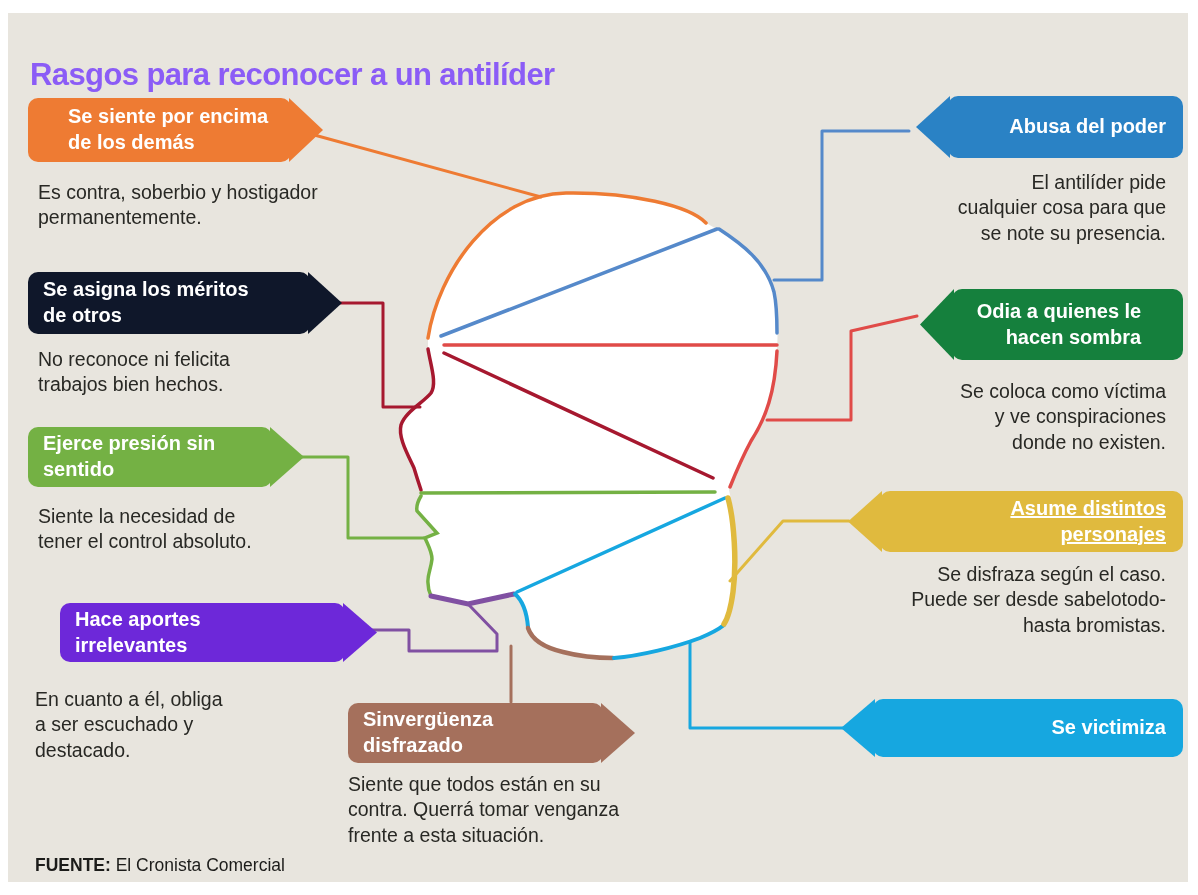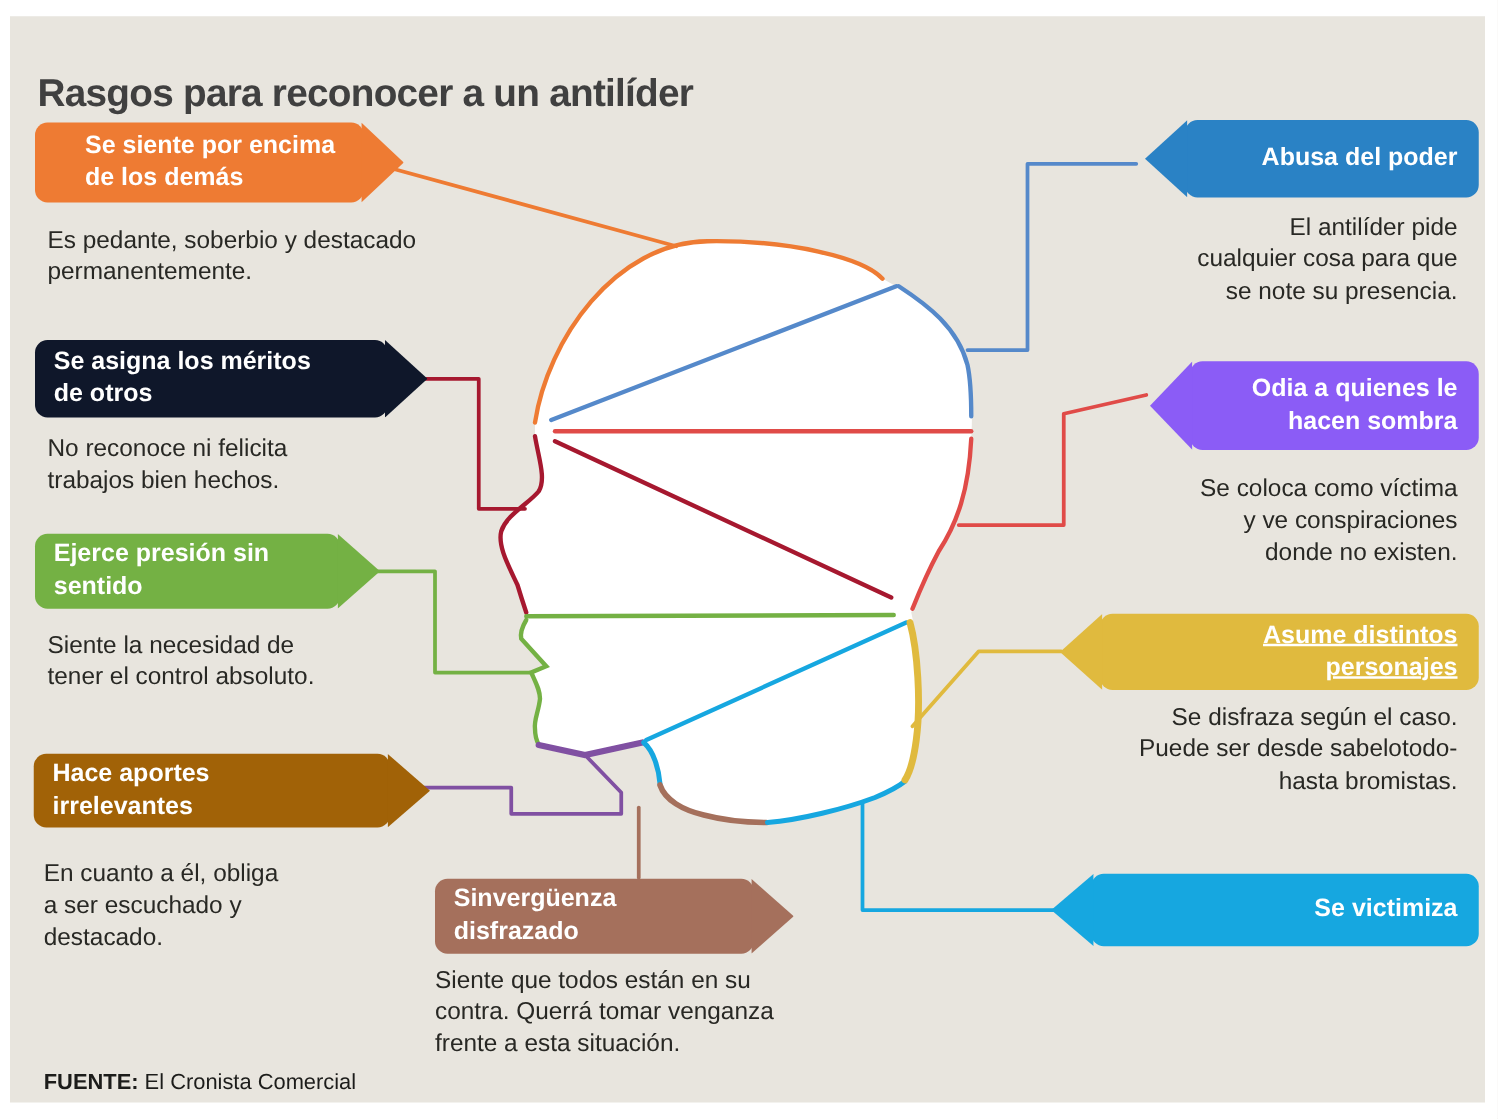--- a/index.html
+++ b/index.html
@@ -3,21 +3,21 @@
 <meta charset="utf-8">
 <style>
   html,body{margin:0;padding:0;background:#ffffff;}
   #canvas{
     position:relative;width:1198px;height:895px;overflow:hidden;
     font-family:"Liberation Sans",sans-serif;background:#ffffff;
   }
   #panel{position:absolute;left:8px;top:13px;width:1180px;height:869px;}
   #title{
     position:absolute;left:30px;top:36px;font-size:31px;font-weight:700;
-    letter-spacing:-0.6px;color:#404040;
+    letter-spacing:-0.6px;color:#8b5cf6;
   }
   #diagram-svg{position:absolute;left:0;top:0;width:1198px;height:895px;}
   .ribbon{
     position:absolute;border-radius:10px;display:flex;align-items:center;
     color:#ffffff;font-weight:700;font-size:20px;line-height:1.28;
     white-space:pre-line;z-index:3;
   }
   .ribbon.point-right{justify-content:flex-start;padding-left:15px;text-align:left;}
   .ribbon.point-left{justify-content:flex-end;padding-right:17px;text-align:right;}
   .ribbon::after{
@@ -105,32 +105,32 @@
       <path stroke-width="5.5" d="M 728,498 C 734,520 737,562 733,592 C 731,607 728,618 724,624" stroke="#e0ba3e"></path>
     </g>
   </svg>
 
   <div class="ribbon point-right" id="ribbon-0" style="background-color: rgb(238, 123, 51);"><span>Se siente por encima
 de los demás</span></div>
   <div class="ribbon point-right" id="ribbon-1" style="background-color: #0f172a;"><span>Se asigna los méritos
 de otros</span></div>
   <div class="ribbon point-right" id="ribbon-2" style="background-color: rgb(116, 177, 68);"><span>Ejerce presión sin
 sentido</span></div>
-  <div class="ribbon point-right" id="ribbon-3" style="background-color: #a16207;"><span>Hace aportes
+  <div class="ribbon point-right" id="ribbon-3" style="background-color: #6d28d9; margin-left: 33px;"><span>Hace aportes
 irrelevantes</span></div>
   <div class="ribbon point-right" id="ribbon-4" style="background-color: rgb(165, 112, 92);"><span>Sinvergüenza
 disfrazado</span></div>
   <div class="ribbon point-left" id="ribbon-5" style="background-color: rgb(42, 130, 197);"><span>Abusa del poder</span></div>
-  <div class="ribbon point-left" id="ribbon-6" style="background-color: #8b5cf6;"><span>Odia a quienes le
+  <div class="ribbon point-left" id="ribbon-6" style="background-color: #15803d; justify-content: center;"><span>Odia a quienes le
 hacen sombra</span></div>
   <div class="ribbon point-left" id="ribbon-7" style="background-color: rgb(224, 186, 62); text-decoration: underline;"><span>Asume distintos
 personajes</span></div>
   <div class="ribbon point-left" id="ribbon-8" style="background-color: rgb(22, 167, 224);"><span>Se victimiza</span></div>
 
-  <div class="desc" id="desc-0">Es pedante, soberbio y destacado
+  <div class="desc" id="desc-0">Es contra, soberbio y hostigador
 permanentemente.</div>
   <div class="desc" id="desc-1">No reconoce ni felicita
 trabajos bien hechos.</div>
   <div class="desc" id="desc-2">Siente la necesidad de
 tener el control absoluto.</div>
   <div class="desc" id="desc-3">En cuanto a él, obliga
 a ser escuchado y
 destacado.</div>
   <div class="desc" id="desc-4">Siente que todos están en su
 contra. Querrá tomar venganza

